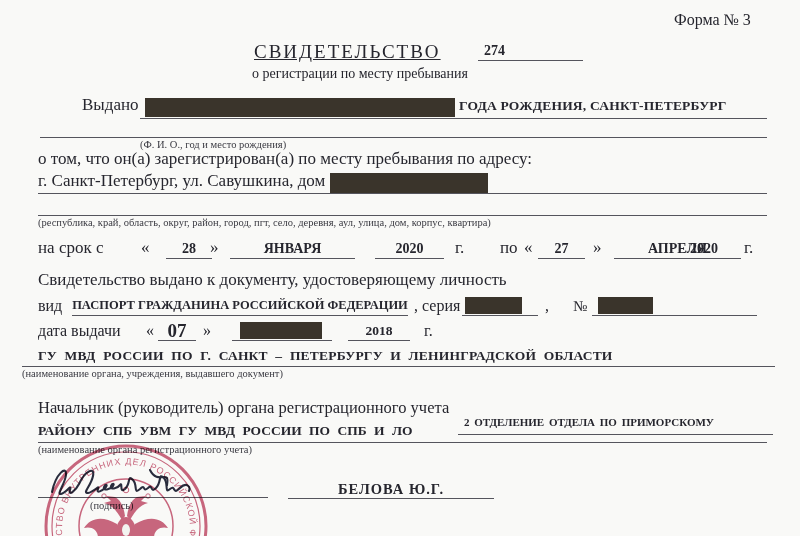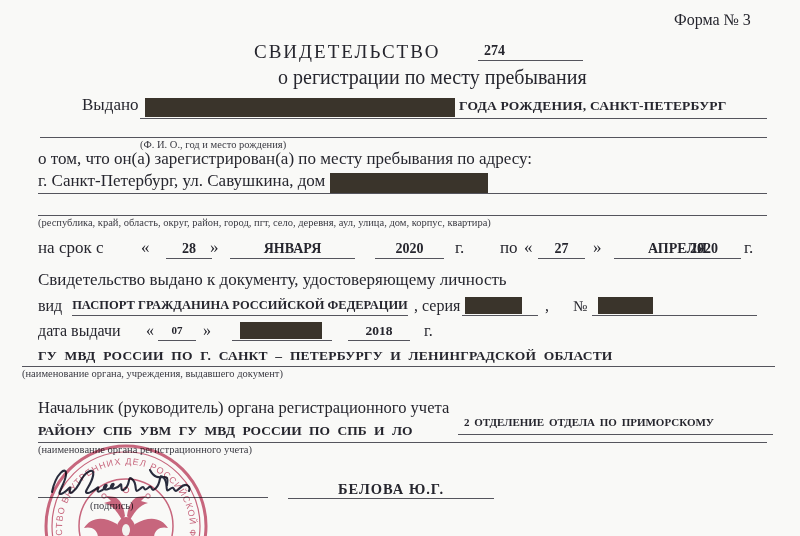--- a/index.html
+++ b/index.html
@@ -12,36 +12,36 @@
     overflow:hidden; margin:0 auto;
   }
   .t{position:absolute; white-space:nowrap; color:var(--ink); line-height:1.1;}
   .fs17{font-size:17px;} .fs16{font-size:16px;} .fs15{font-size:15px;}
   .cap{position:absolute; font-size:10.5px; color:#3a3a42; white-space:nowrap; line-height:1;}
   .rule{position:absolute; height:0; border-bottom:1.3px solid var(--rule);}
   .slot{position:absolute; border-bottom:1.3px solid var(--rule); text-align:center;
         font-weight:bold; font-size:14px; line-height:19px; white-space:nowrap; color:var(--ink);}
   .redact{position:absolute; background:var(--redact); z-index:2;}
   .title{font-size:19px; letter-spacing:2px;}
-  .subtitle{font-size:20px;margin-left:26px;}
+  .subtitle{font-size:14px;}
   .stamp-svg{position:absolute; left:38px; top:438px; width:176px; height:176px; z-index:4;
              mix-blend-mode:multiply; opacity:.88;}
   .stamp-svg circle{fill:none; stroke:var(--stamp);}
   .stamp-svg text{fill:var(--stamp); font-family:"Liberation Sans",sans-serif;}
   .stamp-svg .eagle{fill:var(--stamp);}
   .sig-svg{position:absolute; left:46px; top:458px; width:170px; height:46px; z-index:5; mix-blend-mode:multiply;}
   .sig-svg path{fill:none; stroke:var(--sig); stroke-width:2.1; stroke-linecap:round; stroke-linejoin:round;}
 </style>
 </head>
 <body>
 
 <div class="page">
 
   <div class="t fs16" style="left:674px; top:11px;">Форма № 3</div>
-  <div class="t title" style="left:254px; top:42px;">СВИДЕТЕЛЬСТВО</div>
+  <div class="t title" style="left:254px; top:42px;text-decoration:underline;">СВИДЕТЕЛЬСТВО</div>
   <div class="slot" style="left:478px; top:41px; width:99px; height:19px; text-align:left; padding-left:6px; font-weight:600;">274</div>
   <div class="t subtitle" style="left:252px; top:66px;">о регистрации по месту пребывания</div>
 
   <div class="t fs17" style="left:82px; top:96px;">Выдано</div>
   <div class="redact" style="left:145px; top:98px; width:310px; height:19px;"></div>
   <div class="t" style="left:459px; top:99px; font-size:13.5px; font-weight:bold; letter-spacing:.2px;">ГОДА РОЖДЕНИЯ, САНКТ-ПЕТЕРБУРГ</div>
   <div class="rule" style="left:140px; top:118px; width:627px;"></div>
   <div class="rule" style="left:40px; top:137px; width:727px;"></div>
   <div class="cap" style="left:140px; top:140px; width:625px;">(Ф. И. О., год и место рождения)</div>
 
@@ -74,21 +74,21 @@
   <div class="t fs16" style="left:414px; top:297px;">, серия</div>
   <div class="rule" style="left:462px; top:315px; width:76px;"></div>
   <div class="redact" style="left:465px; top:297px; width:57px; height:17px;"></div>
   <div class="t fs16" style="left:545px; top:297px;">,</div>
   <div class="t fs15" style="left:573px; top:298px;">№</div>
   <div class="rule" style="left:592px; top:315px; width:165px;"></div>
   <div class="redact" style="left:598px; top:297px; width:55px; height:17px;"></div>
 
   <div class="t fs16" style="left:38px; top:322px;">дата выдачи</div>
   <div class="t fs16" style="left:146px; top:322px;">«</div>
-  <div class="slot" style="left:158px; top:321px; width:38px; height:19px; font-size:11px;">07</div>
+  <div class="slot" style="left:158px; top:321px; width:38px; height:19px; font-size:19px;">07</div>
   <div class="t fs16" style="left:203px; top:322px;">»</div>
   <div class="rule" style="left:232px; top:340px; width:100px;"></div>
   <div class="redact" style="left:240px; top:322px; width:82px; height:17px;"></div>
   <div class="slot" style="left:348px; top:321px; width:62px; height:19px; font-size:13.5px;">2018</div>
   <div class="t fs16" style="left:424px; top:322px;">г.</div>
 
   <div class="t" style="left:38px; top:349px; font-size:13.5px; font-weight:bold; word-spacing:4px; letter-spacing:.2px;">ГУ МВД РОССИИ ПО Г. САНКТ – ПЕТЕРБУРГУ И ЛЕНИНГРАДСКОЙ ОБЛАСТИ</div>
   <div class="rule" style="left:22px; top:366px; width:753px;"></div>
   <div class="cap" style="left:22px; top:369px; width:753px;">(наименование органа, учреждения, выдавшего документ)</div>
 

